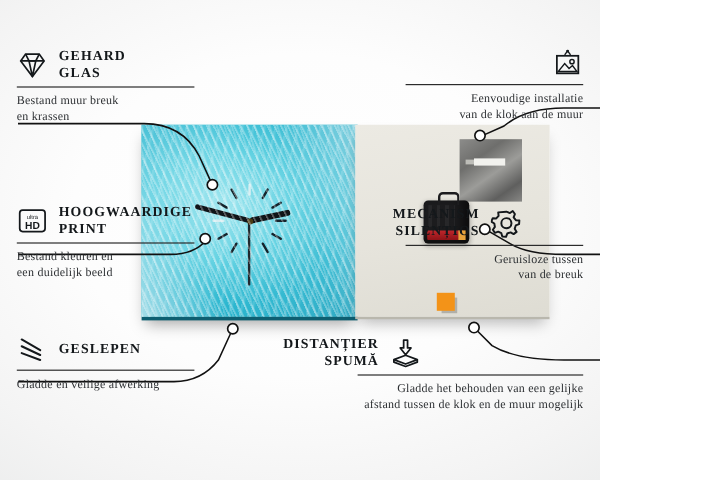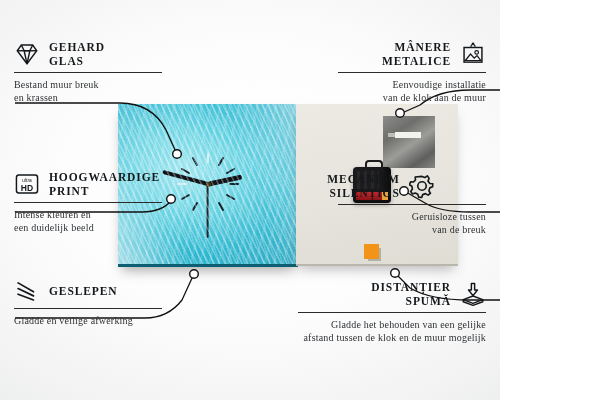--- a/index.html
+++ b/index.html
@@ -185,21 +185,21 @@
           <text x="16" y="14" text-anchor="middle" font-family="Liberation Sans, sans-serif" font-size="6" fill="currentColor">ultra</text>
           <text x="16" y="24" text-anchor="middle" font-family="Liberation Sans, sans-serif" font-size="10.5" font-weight="bold" fill="currentColor">HD</text>
         </svg>
       </span>
       <div>
         <div class="ftitle">HOOGWAARDIGE</div>
         <div class="ftitle">PRINT</div>
       </div>
     </div>
     <div class="rule" style="width:148px"></div>
-    <div class="fsub">Intense kleuren en</div>
+    <div class="fsub">Bestand kleuren en</div>
     <div class="fsub">een duidelijk beeld</div>
   </div>
 
   <div class="feat L" style="top:278px;">
     <div class="fhead">
       <span class="ico">
         <svg viewBox="0 0 32 32">
             <g stroke="currentColor" stroke-width="2.1" fill="none" stroke-linecap="round">
           <path d="M5 6 L24 17"></path>
               <path d="M5 13 L24 22"></path>
@@ -220,24 +220,20 @@
     <div class="fhead" style="justify-content:flex-start">
       <span class="ico">
         <svg viewBox="0 0 32 32">
           <path d="M16 3 L13 7 M16 3 L19 7" fill="none" stroke="currentColor" stroke-width="1.5"></path>
           <circle cx="16" cy="3.2" r="1.5" fill="currentColor"></circle>
           <rect x="5" y="8" width="22" height="18" fill="none" stroke="currentColor" stroke-width="1.8"></rect>
           <circle cx="20.5" cy="14" r="2.2" fill="none" stroke="currentColor" stroke-width="1.5"></circle>
           <path d="M6.5 24 L13 16 L17.5 21 L21 18 L25.5 24 Z" fill="none" stroke="currentColor" stroke-width="1.5"></path>
         </svg>
       </span>
-      <div style="text-align:right">
-        <div class="ftitle">MÂNERE</div>
-        <div class="ftitle">METALICE</div>
-      </div>
     </div>
     <div class="rule" style="width:148px;margin-left:auto"></div>
     <div class="fsub">Eenvoudige installatie</div>
     <div class="fsub">van de klok aan de muur</div>
   </div>
 
   <div class="feat R" style="top:172px;">
     <div class="fhead" style="justify-content:center">
       <span class="ico">
         <svg viewBox="0 0 32 32">
@@ -251,21 +247,21 @@
         <div class="ftitle">MECANISM</div>
         <div class="ftitle">SILENȚIOS</div>
       </div>
     </div>
     <div class="rule" style="width:148px;margin-left:auto"></div>
     <div class="fsub">Geruisloze tussen</div>
     <div class="fsub">van de breuk</div>
   </div>
 
   <div class="feat R" style="top:280px;width:250px;">
-    <div class="fhead" style="justify-content:flex-start">
+    <div class="fhead" style="justify-content:flex-end">
       <span class="ico">
         <svg viewBox="0 0 32 32">
             <g fill="none" stroke="currentColor" stroke-width="1.8" stroke-linejoin="round">
           <path d="M14 3 h4 v8 h3.5 L16 18 l-5.5-7 H14 Z"></path>
           <path d="M16 18.5 L28 23 L16 27.5 L4 23 Z"></path>
           <path d="M4 23 v2.6 L16 30 l12-4.4 V23"></path>
         </g>
           </svg>
       </span>
       <div style="text-align:right">

